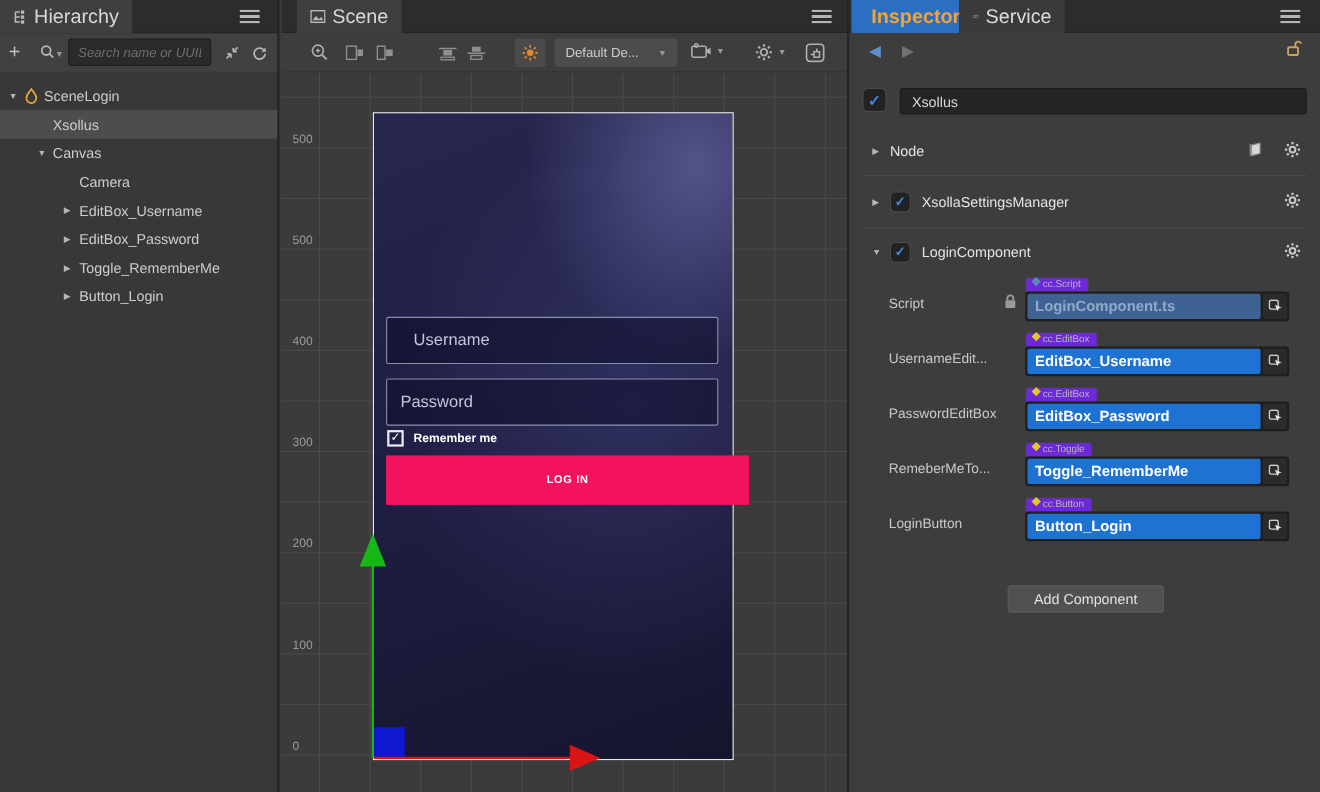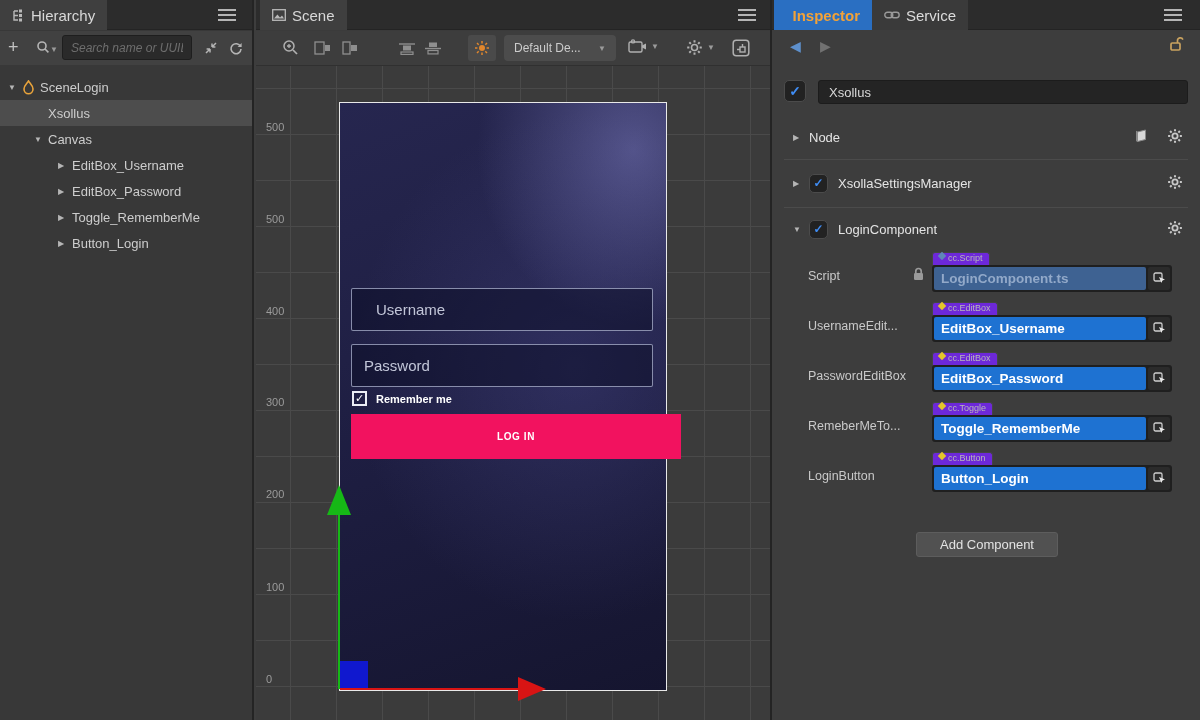--- a/index.html
+++ b/index.html
@@ -5,21 +5,21 @@
   * { margin:0; padding:0; box-sizing:border-box; }
   html,body { width:1200px; height:720px; overflow:hidden; background:#3d3d3d;
     font-family:"Liberation Sans", sans-serif; -webkit-font-smoothing:antialiased; }
   #app { position:relative; width:1200px; height:720px; }
   .panel { position:absolute; top:0; bottom:0; }
   svg { display:block; }
 
   
   .tabbar { position:absolute; left:0; right:0; top:0; height:30px; background:#2c2c2c; border-bottom:1px solid #242424; }
   .tab { position:absolute; top:0; height:30px; display:flex; align-items:center; gap:6px; padding:0 12px;
-         background:#3f3f3f; color:#d8d8d8; font-size:15px; }
+         background:#3f3f3f; color:#d8d8d8; font-size:18px; }
   .hamburger { position:absolute; top:9px; width:18px; height:12px;
          background:linear-gradient(#b5b5b5 2px, transparent 2px, transparent 5px, #b5b5b5 5px, #b5b5b5 7px, transparent 7px, transparent 10px, #b5b5b5 10px); }
   .caret { color:#9a9a9a; font-size:8px; }
   .sep-line { position:absolute; height:1px; background:#4b4b4b; }
   .checkbadge { display:flex; align-items:center; justify-content:center; background:#222; border:1px solid #4b4b4b;
          border-radius:5px; color:#3f8cf3; font-weight:bold; }
 
   
   #hierarchy-panel { left:0; width:254px; background:#383838; border-right:2px solid #242424; }
   #hierarchy-panel .h-toolbar { position:absolute; top:31px; left:0; right:0; height:34px; background:#414141; }
@@ -33,21 +33,21 @@
 
   .tree { position:absolute; top:74px; left:0; right:0; }
   .trow { height:26px; display:flex; align-items:center; color:#cdcdcd; font-size:13px; }
   .trow.sel { background:#4d4d4d; }
   .t-arrow { width:14px; font-size:8px; color:#b5b5b5; text-align:left; flex:none; }
   .t-ico { width:18px; flex:none; }
   .lvl0 { padding-left:8px; } .lvl1 { padding-left:34px; } .lvl2 { padding-left:58px; }
 
   
   #scene-panel { left:256px; width:514px; background:#3b3b3b; }
-  #scene-panel .tab { left:4px; }
+  #scene-panel .tab { left:14px; }
   #scene-panel .hamburger { right:14px; }
   .s-toolbar { position:absolute; top:31px; left:0; right:0; height:35px; background:#3d3d3d; border-bottom:1px solid #303030; }
   .s-tool { position:absolute; top:8px; }
   .gizmo-btn { position:absolute; left:212px; top:4px; width:28px; height:26px; background:#4a4a4a; border-radius:3px;
       display:flex; align-items:center; justify-content:center; }
   .mode-dd { position:absolute; left:248px; top:4px; width:112px; height:26px; background:#4c4c4c; border-radius:4px;
       display:flex; align-items:center; justify-content:space-between; padding:0 10px; color:#cccccc; font-size:12px; }
   .dd-group { position:absolute; top:8px; display:flex; align-items:center; gap:4px; }
 
   .viewport { position:absolute; top:66px; left:0; right:0; bottom:0; background-color:#3b3b3b;
@@ -172,20 +172,24 @@
       </div>
       <div class="trow lvl1 sel">
         <span class="t-arrow"></span>
         <span class="t-label">Xsollus</span>
       </div>
       <div class="trow lvl1">
         <span class="t-arrow">▼</span>
         <span class="t-label">Canvas</span>
       </div>
       <div class="trow lvl2">
+        <span class="t-arrow"></span>
+        <span class="t-label">Camera</span>
+      </div>
+      <div class="trow lvl2">
         <span class="t-arrow">▶</span>
         <span class="t-label">EditBox_Username</span>
       </div>
       <div class="trow lvl2">
         <span class="t-arrow">▶</span>
         <span class="t-label">EditBox_Password</span>
       </div>
       <div class="trow lvl2">
         <span class="t-arrow">▶</span>
         <span class="t-label">Toggle_RememberMe</span>

